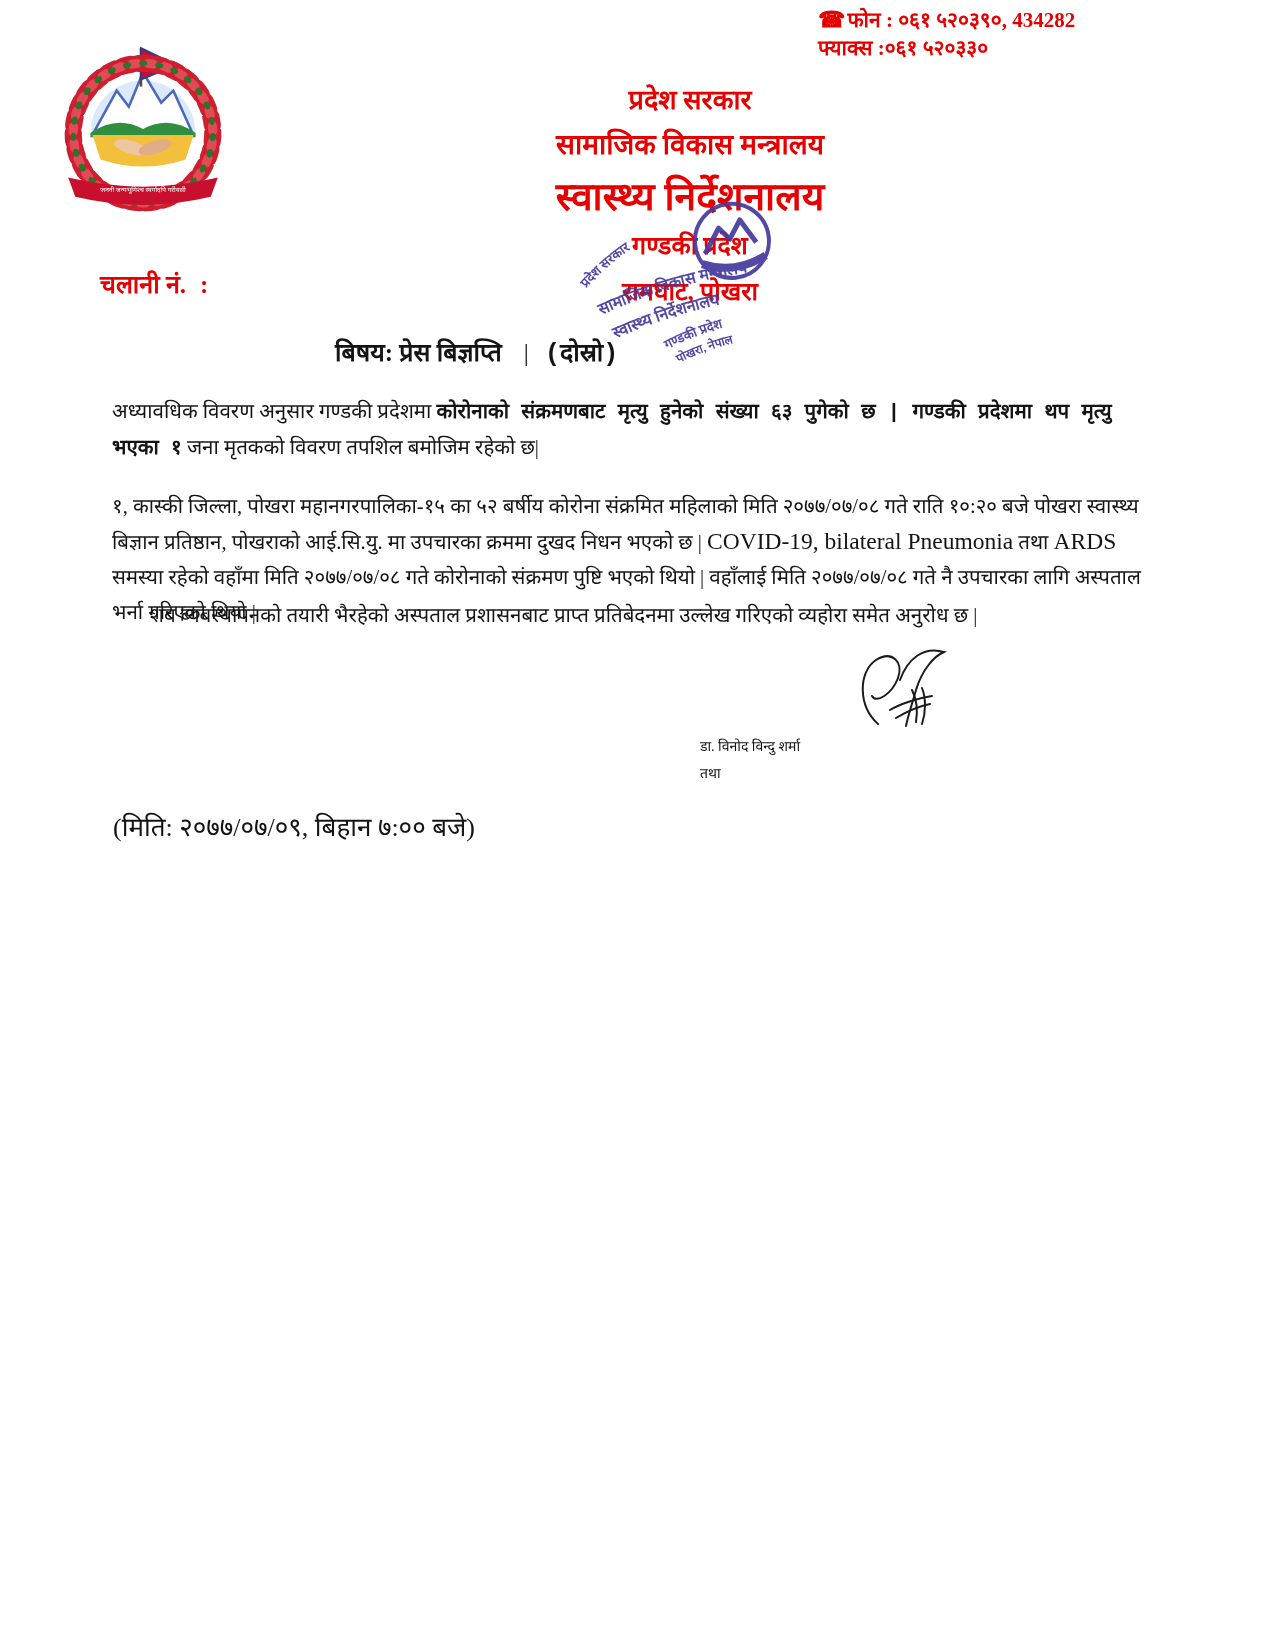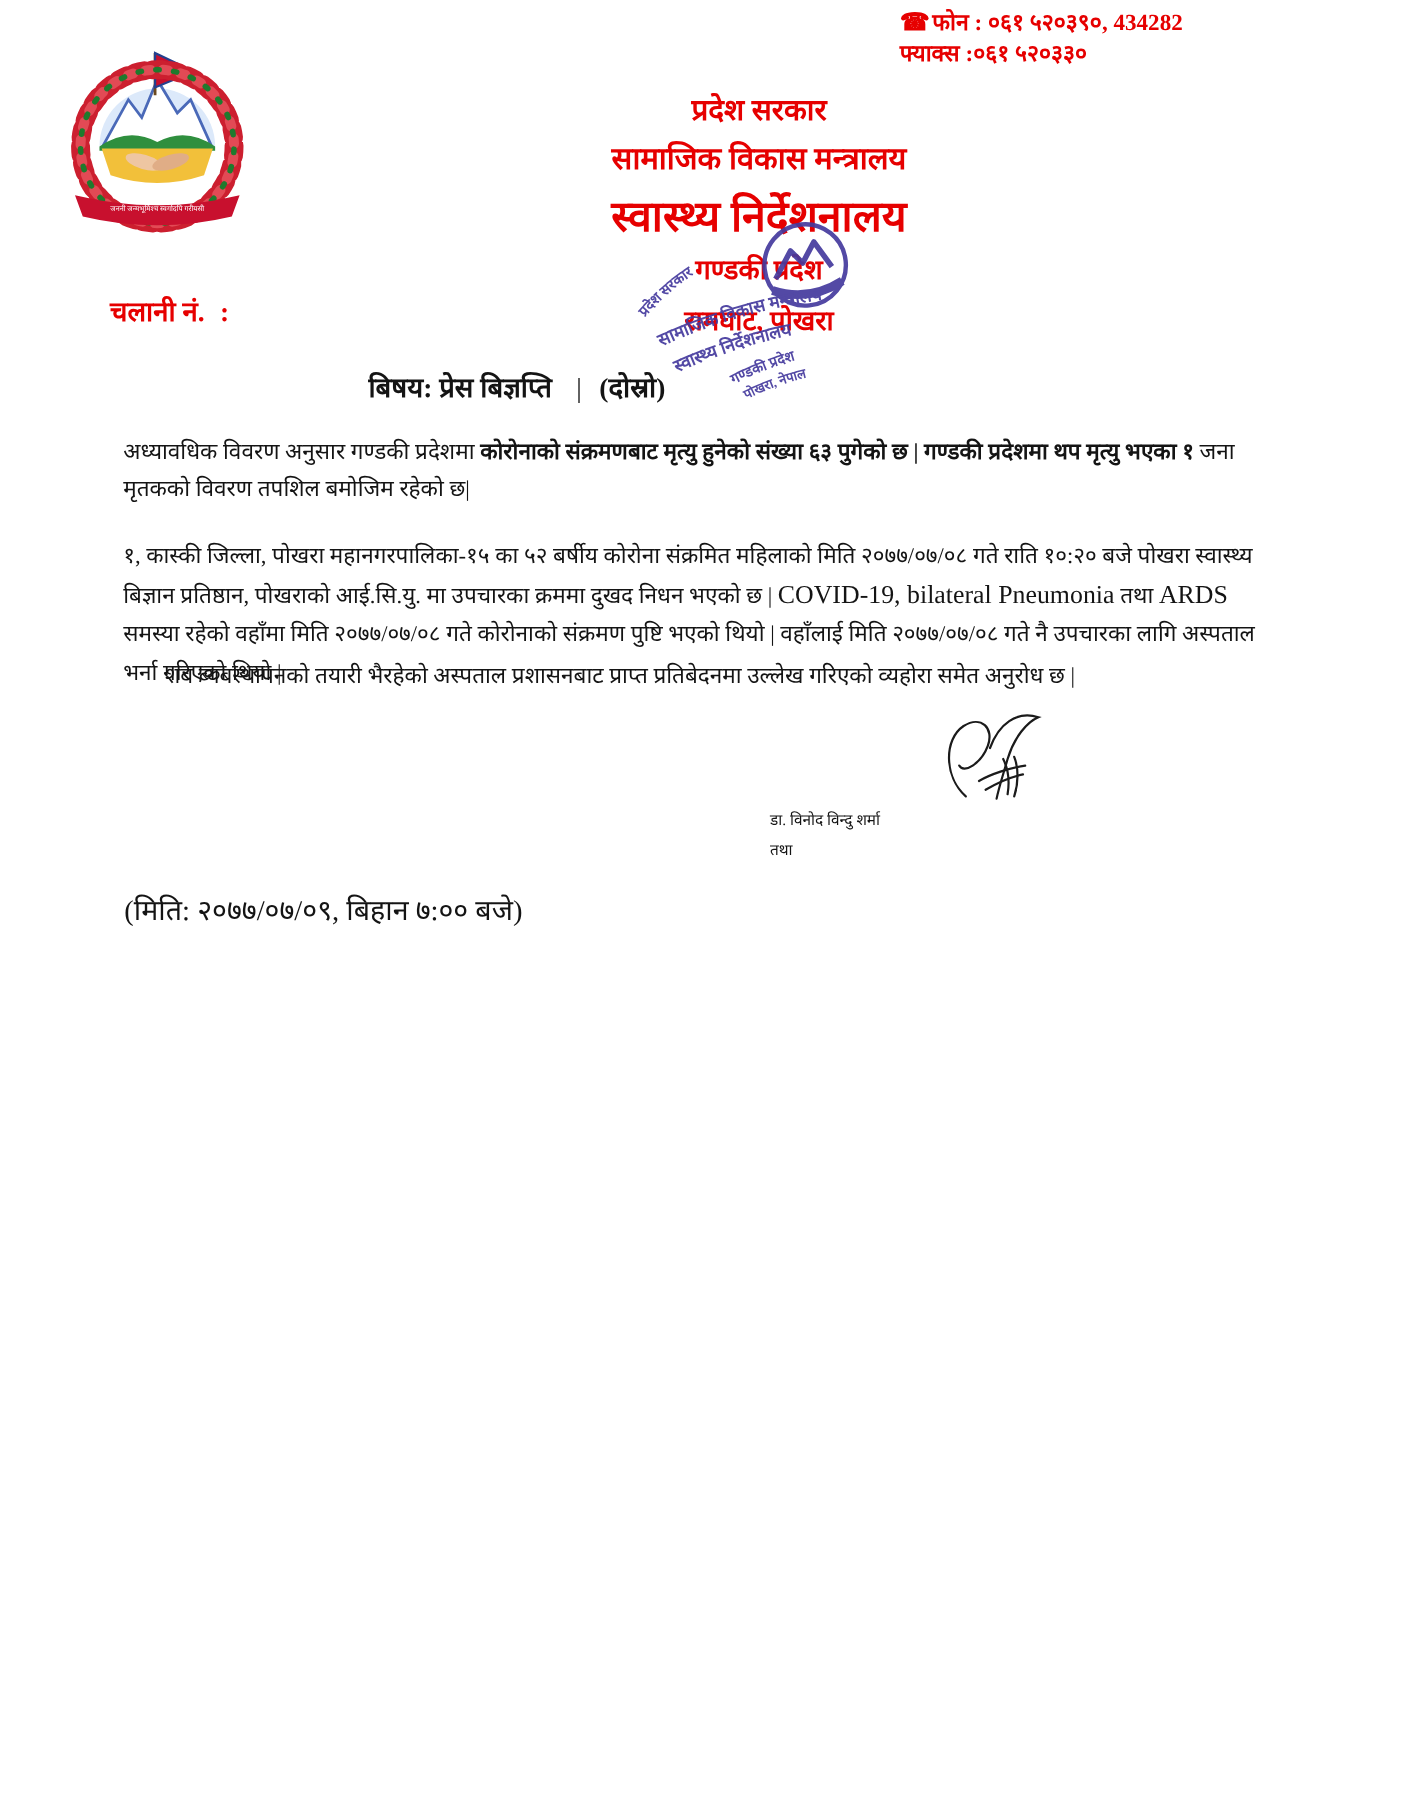--- a/index.html
+++ b/index.html
@@ -22,21 +22,21 @@
   .refblock{left:100px;top:264px;color:#e60000;font-weight:bold;font-size:25px;line-height:41px;white-space:nowrap;}
   .refblock .colon{padding:0 10px 0 14px;}
   
   .subject{left:335px;top:334px;font-weight:bold;font-size:25px;white-space:nowrap;}
   .subject .sep{margin:0 16px 0 22px;font-weight:normal;}
   
   .para{left:112px;width:1058px;font-size:20.5px;line-height:34px;text-align:left;}
   .p1{top:394px;}
   .p2{top:489px;line-height:35px;}
   .p3{top:598px;margin-left:38px;}
-  .bold{font-weight:bold;}
+  .bold{font-weight:bold;font-family:Liberation Mono, monospace;}
   .latin{font-family:"Liberation Serif",serif;font-size:23.5px;margin-top:16px;}
   
   .stamp{left:568px;top:200px;width:310px;height:160px;transform:rotate(-6deg);opacity:0.92;}
   .stamp text{font-family:"Liberation Serif",serif;font-weight:bold;fill:#453a9e;}
   
   .signature-svg{left:856px;top:646px;width:104px;height:86px;}
   .sigblock{left:700px;top:733px;width:400px;font-size:14px;line-height:27px;white-space:nowrap;}
   .footer-date{left:113px;top:814px;font-size:26px;line-height:27px;white-space:nowrap;}
 </style>
 </head>

